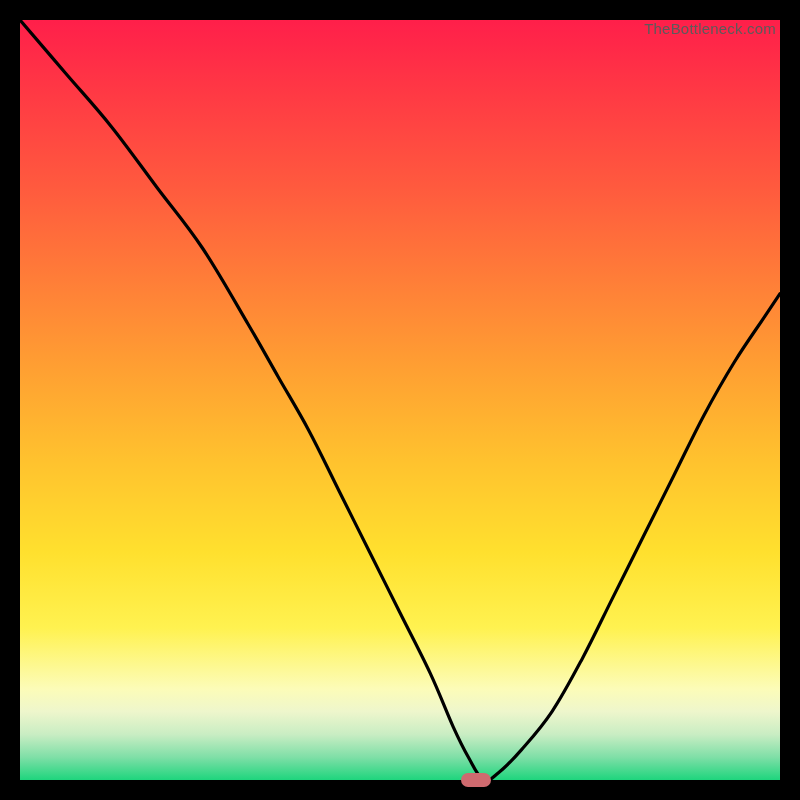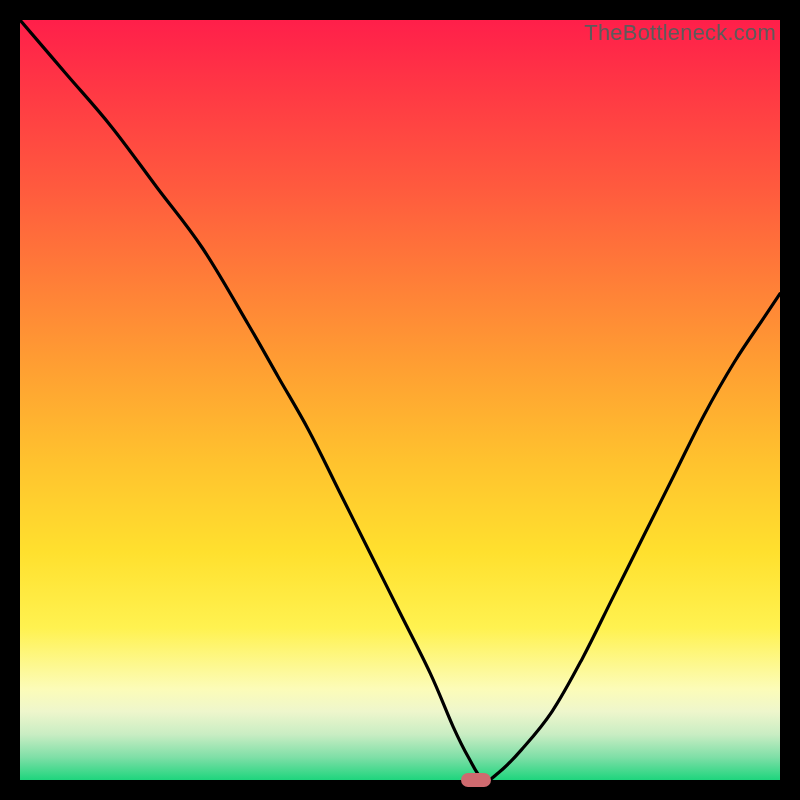--- a/index.html
+++ b/index.html
@@ -38,21 +38,21 @@
       #eef6cc 91%,
       #c9edc3 94%,
       #7fdfa7 97%,
       #1ed57d 100%
     );
   }
   .watermark {
     position: absolute;
     top: 0px;
     right: 4px;
-    font-size: 22px;
+    font-size: 15px;
     color: #5b5b5b;
     font-weight: 500;
     letter-spacing: 0.2px;
     user-select: none;
   }
   svg.curve {
     position: absolute;
     left: 0;
     top: 0;
     width: 760px;

